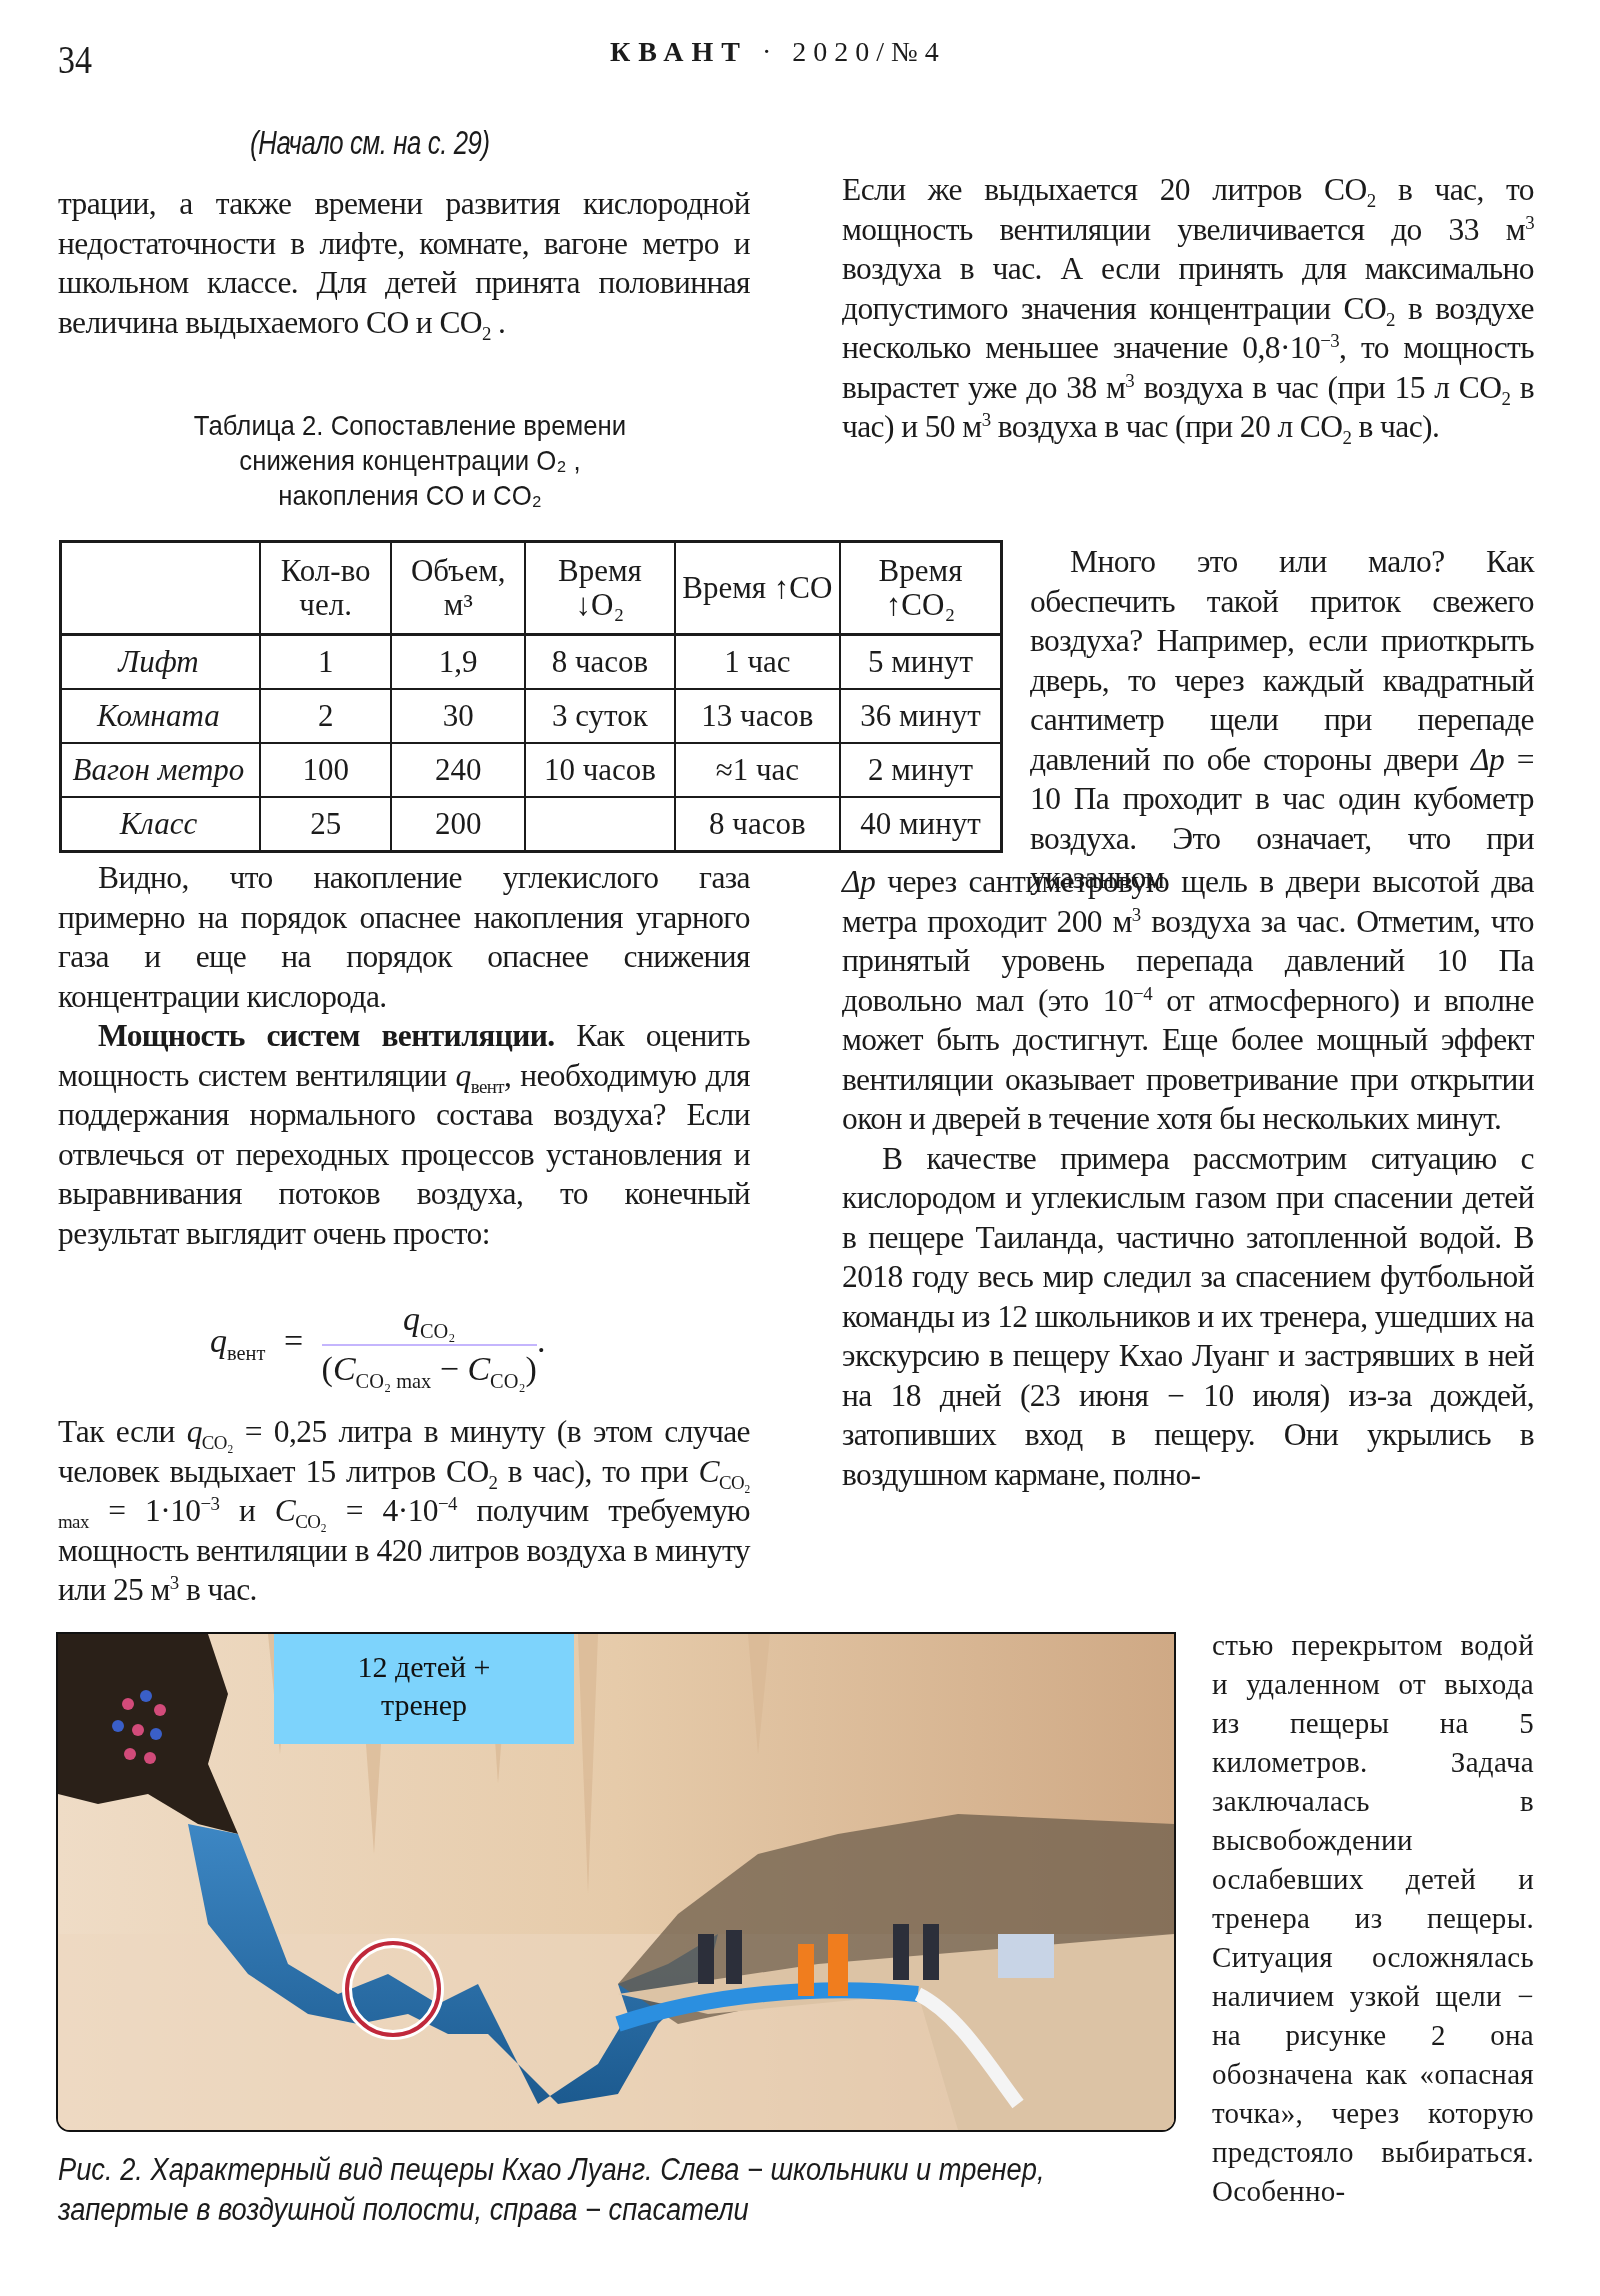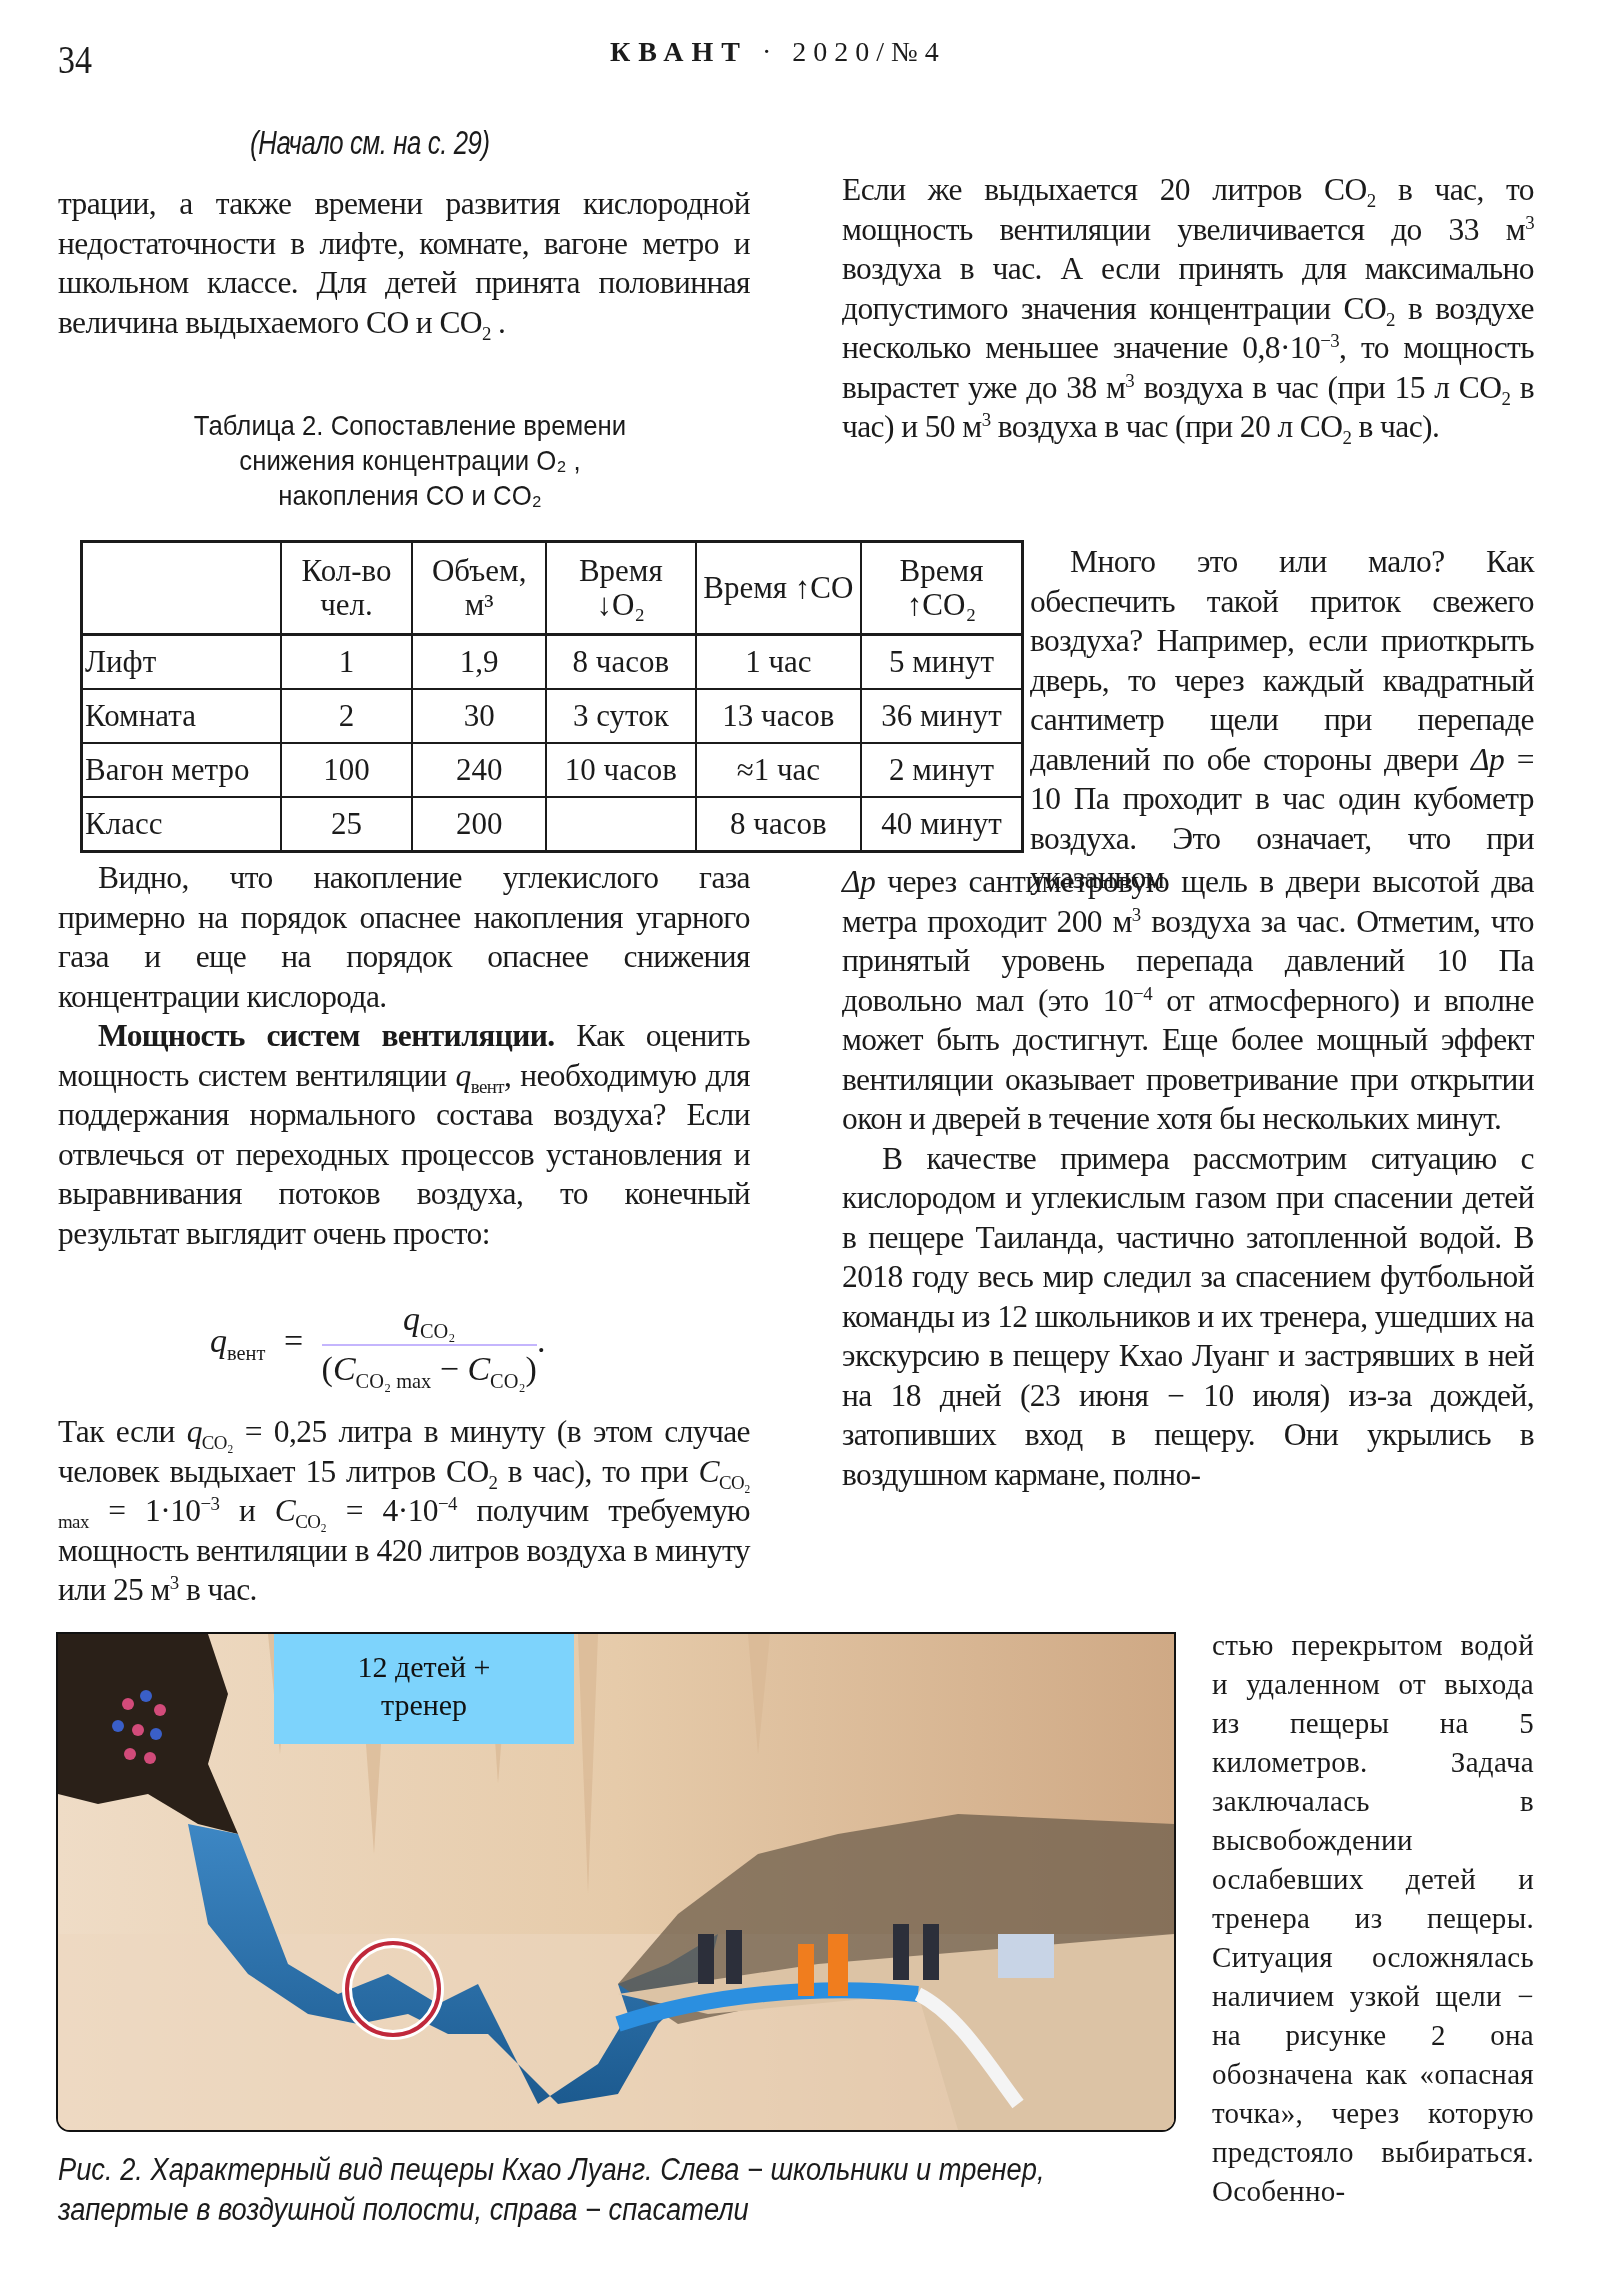--- a/index.html
+++ b/index.html
@@ -17,26 +17,26 @@
   .col .indent { text-indent:40px; }
   .cond { letter-spacing:-0.6px; }
   sub, sup { font-size:60%; line-height:0; }
   .it { font-style:italic; }
 
   .left-col { left:58px; width:692px; }
   .right-col { left:842px; width:692px; }
 
   .caption-tbl { left:130px; top:408px; width:560px; text-align:center; font-family:"Liberation Sans",sans-serif; font-size:28px; line-height:35px; transform:scaleX(0.92); transform-origin:center; }
 
-  table.data { position:absolute; left:59px; top:540px; width:944px; border-collapse:collapse; font-size:31px; font-family:"Liberation Serif",serif;margin-left:21px; }
+  table.data { position:absolute; left:59px; top:540px; width:944px; border-collapse:collapse; font-size:31px; font-family:"Liberation Serif",serif; }
   table.data td, table.data th { border:2px solid #1b1b1b; padding:0 6px; text-align:center; font-weight:normal; }
   table.data { border:3px solid #1b1b1b; }
   table.data th { height:90px; line-height:34px; vertical-align:middle; }
   table.data td { height:52px; }
-  table.data td.rowhead { text-align:left; padding-left:2px; }
+  table.data td.rowhead { text-align:center; padding-left:2px;font-style:italic; }
   table.data thead tr { border-bottom:3px solid #1b1b1b; }
 
   .formula { left:210px; top:1300px; font-size:34px; }
   .frac { display:inline-block; vertical-align:middle; text-align:center; }
   .frac .num { display:block; border-bottom:2px solid #c4b5fd; padding:0 20px 6px; }
   .frac .den { display:block; padding-top:4px; }
 
   .figure { left:56px; top:1632px; width:1116px; height:496px; border:2px solid #111; border-radius:0 0 14px 14px; overflow:hidden; background:#e8cfb3; }
   .fig-caption { left:58px; top:2150px; width:1140px; font-family:"Liberation Sans",sans-serif; font-style:italic; font-size:31px; line-height:40px; transform:scaleX(0.88); transform-origin:left; }
 

